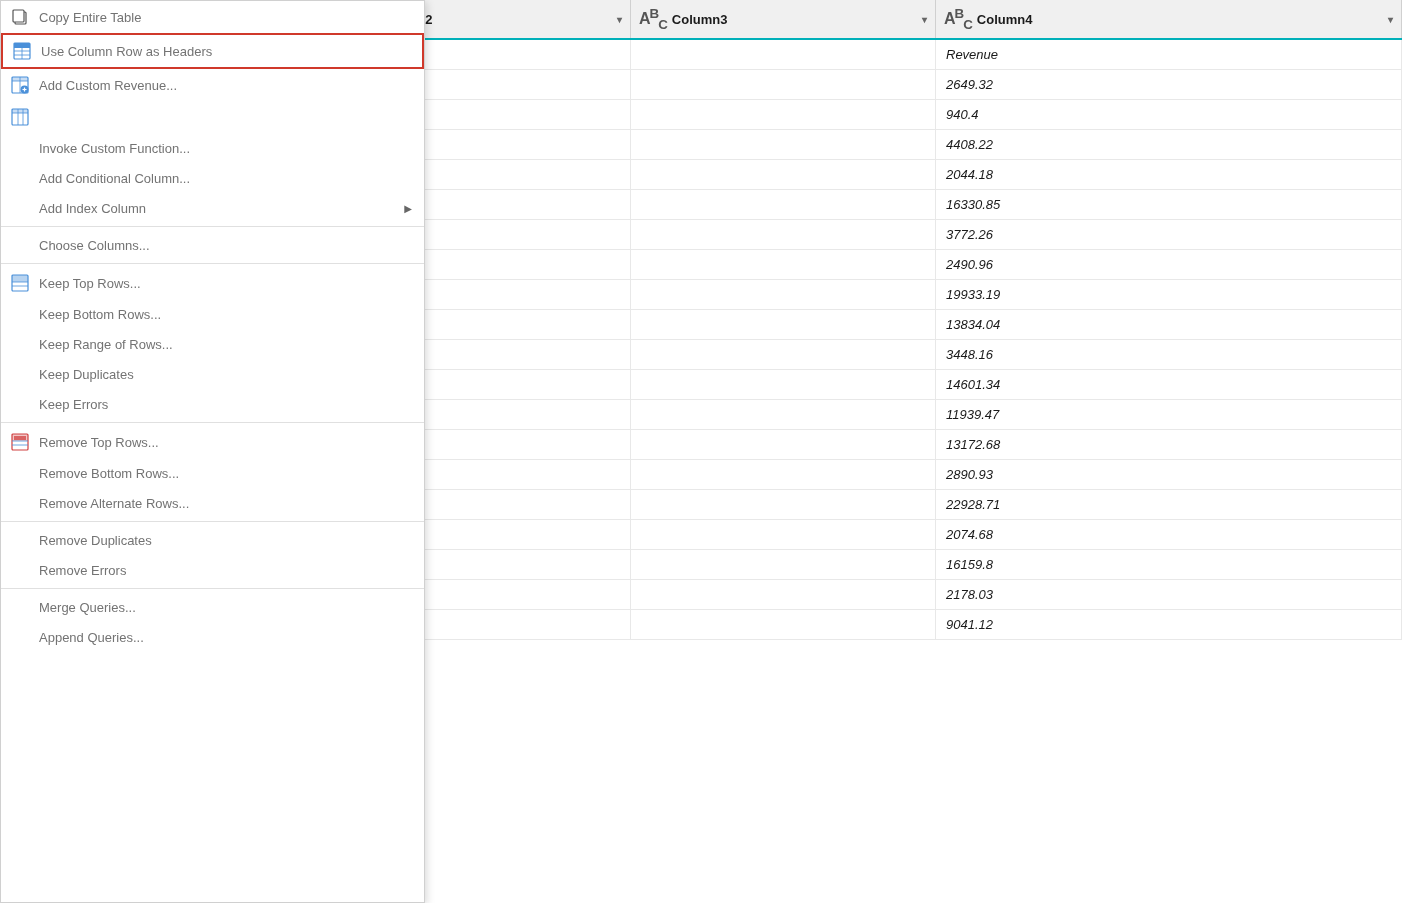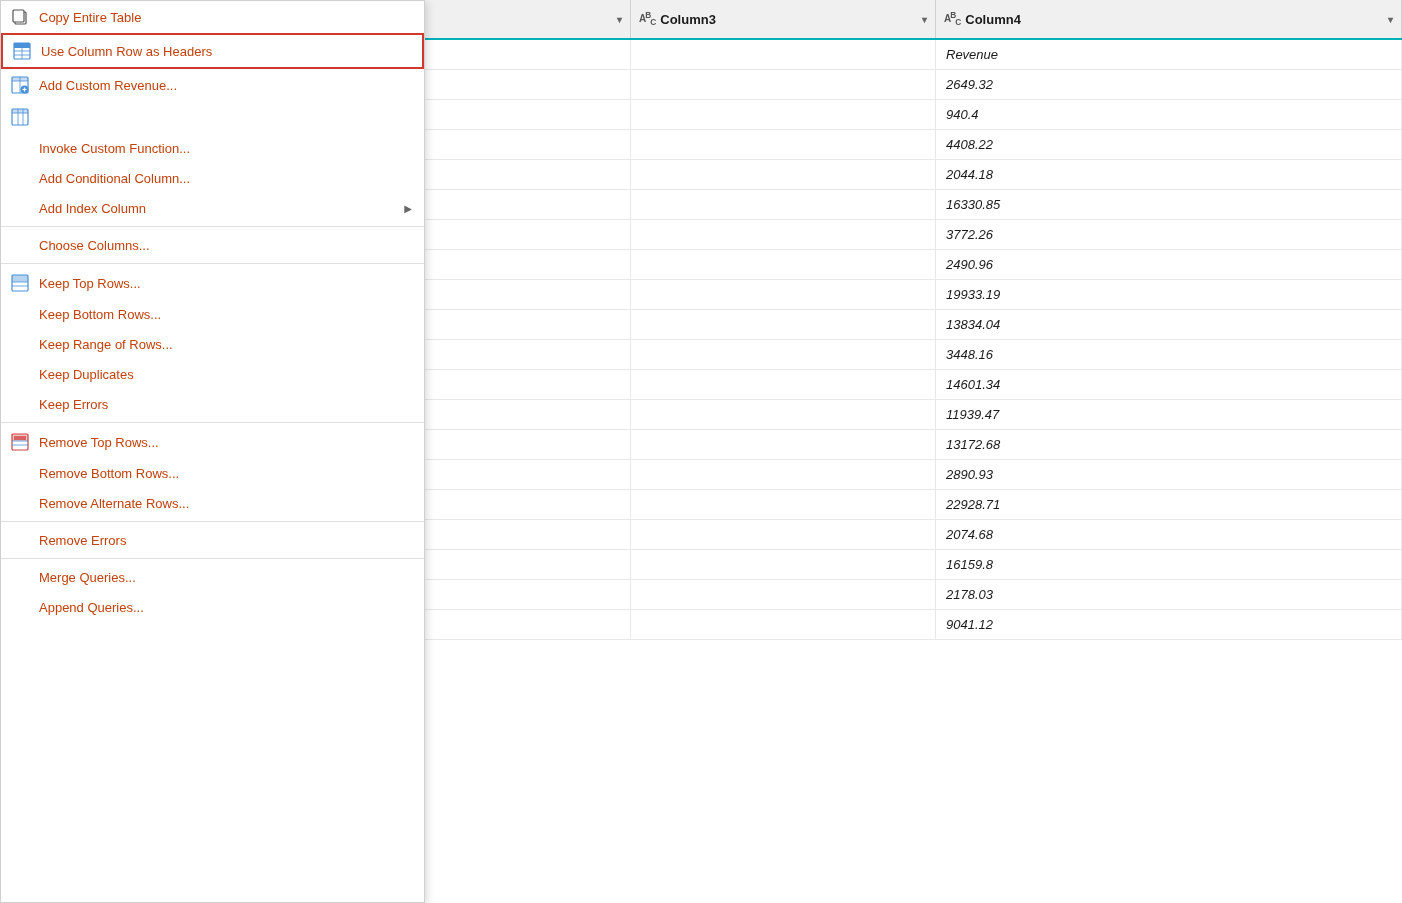--- a/index.html
+++ b/index.html
@@ -51,21 +51,21 @@
       height: 22px;
       margin-right: 8px;
       flex-shrink: 0;
       display: flex;
       align-items: center;
       justify-content: center;
     }
 
     .menu-item .label {
       flex: 1;
-      color: #c2410c;
+      color: #737373;
     }
 
     .menu-item .arrow {
       margin-left: auto;
       color: #666;
       font-size: 10px;
     }
 
     .menu-divider {
       height: 1px;
@@ -101,21 +101,21 @@
       font-weight: 600;
       color: #1a1a1a;
       background: #f0f0f0;
       min-height: 38px;
       user-select: none;
     }
 
     .col-header .col-type-icon {
       color: #555;
       margin-right: 5px;
-      font-size: 10px;
+      font-size: 16px;
       font-weight: bold;
     }
 
     .col-header .col-name {
       flex: 1;
     }
 
     .col-header .col-dropdown {
       margin-left: 6px;
       color: #666;
@@ -297,20 +297,23 @@
         <span class="label">Remove Top Rows...</span>
       </div>
       <div class="menu-item no-icon">
         <span class="label">Remove Bottom Rows...</span>
       </div>
       <div class="menu-item no-icon">
         <span class="label">Remove Alternate Rows...</span>
       </div>
       <div class="menu-divider"></div>
       <div class="menu-item no-icon">
+        <span class="label">Remove Duplicates</span>
+      </div>
+      <div class="menu-item no-icon">
         <span class="label">Remove Errors</span>
       </div>
       <div class="menu-divider"></div>
       <div class="menu-item no-icon">
         <span class="label">Merge Queries...</span>
       </div>
       <div class="menu-item no-icon">
         <span class="label">Append Queries...</span>
       </div>
     </div>

